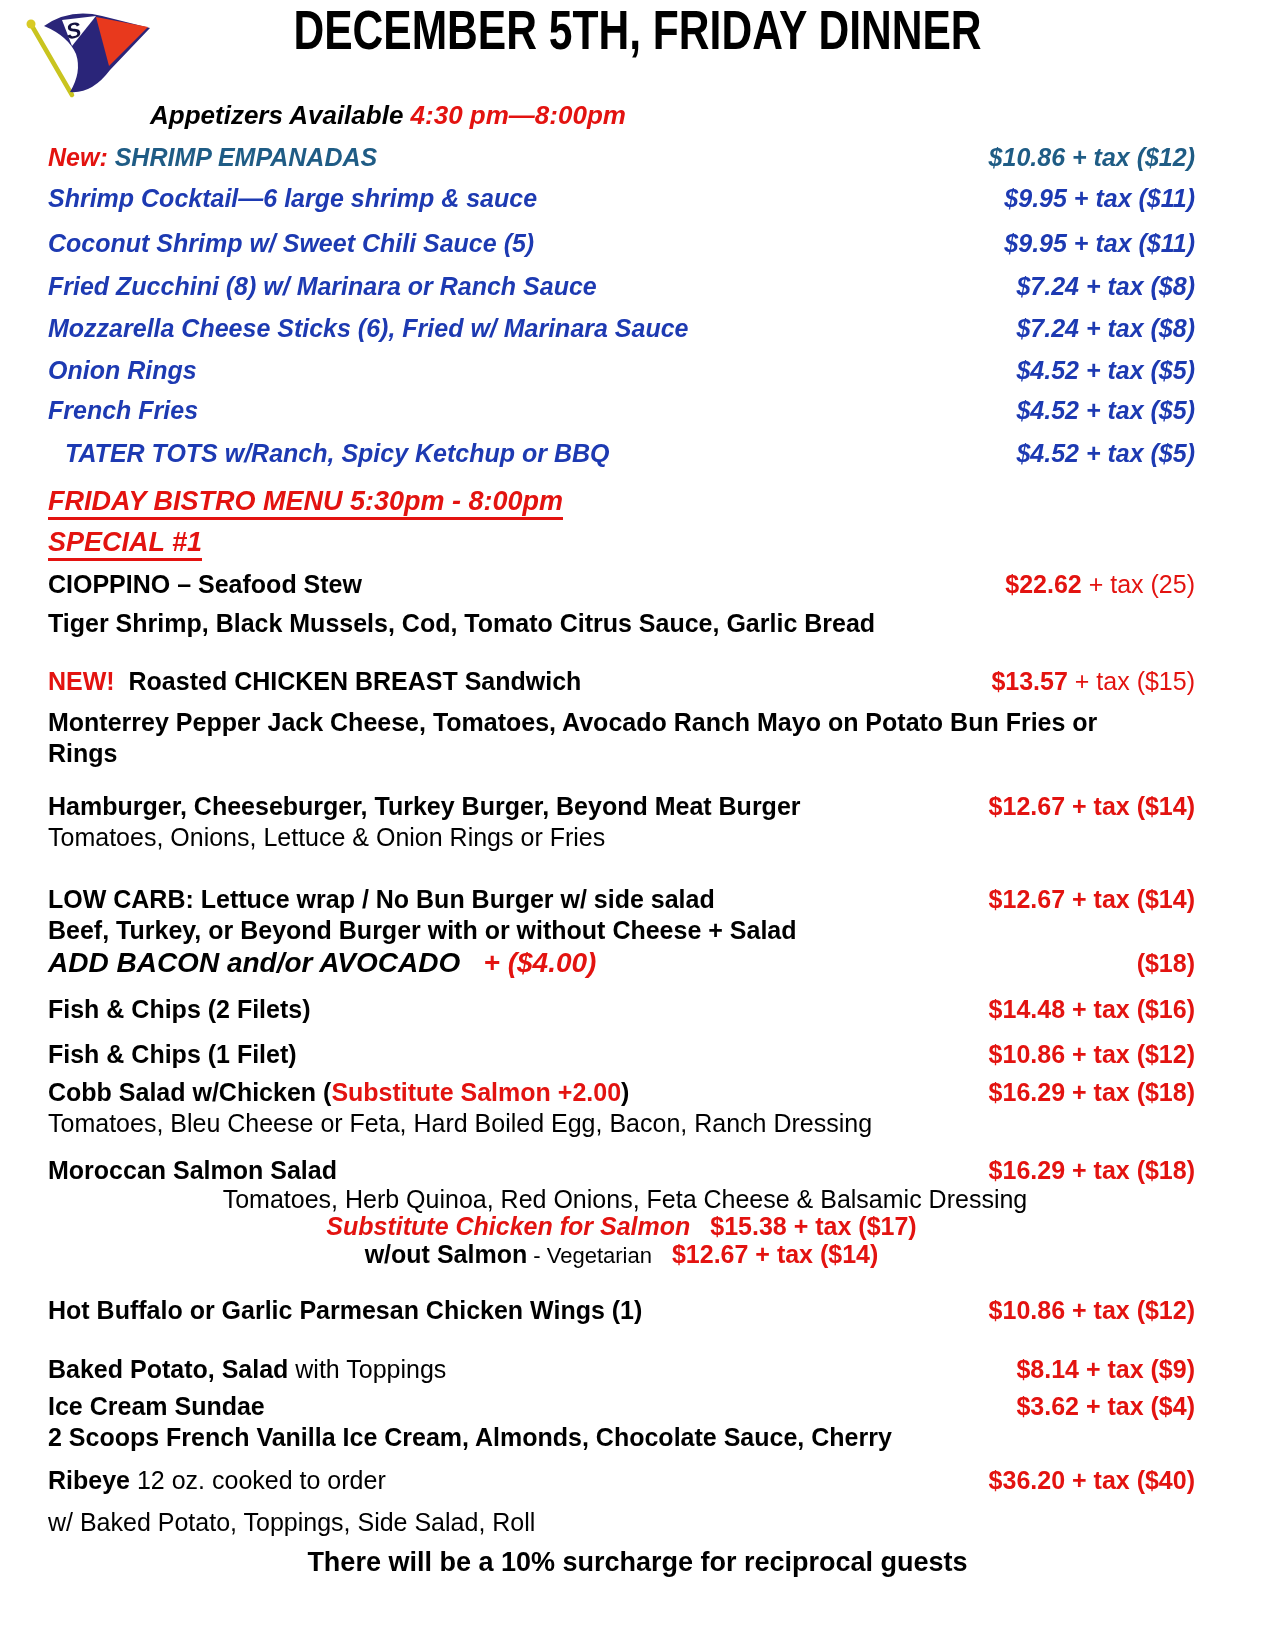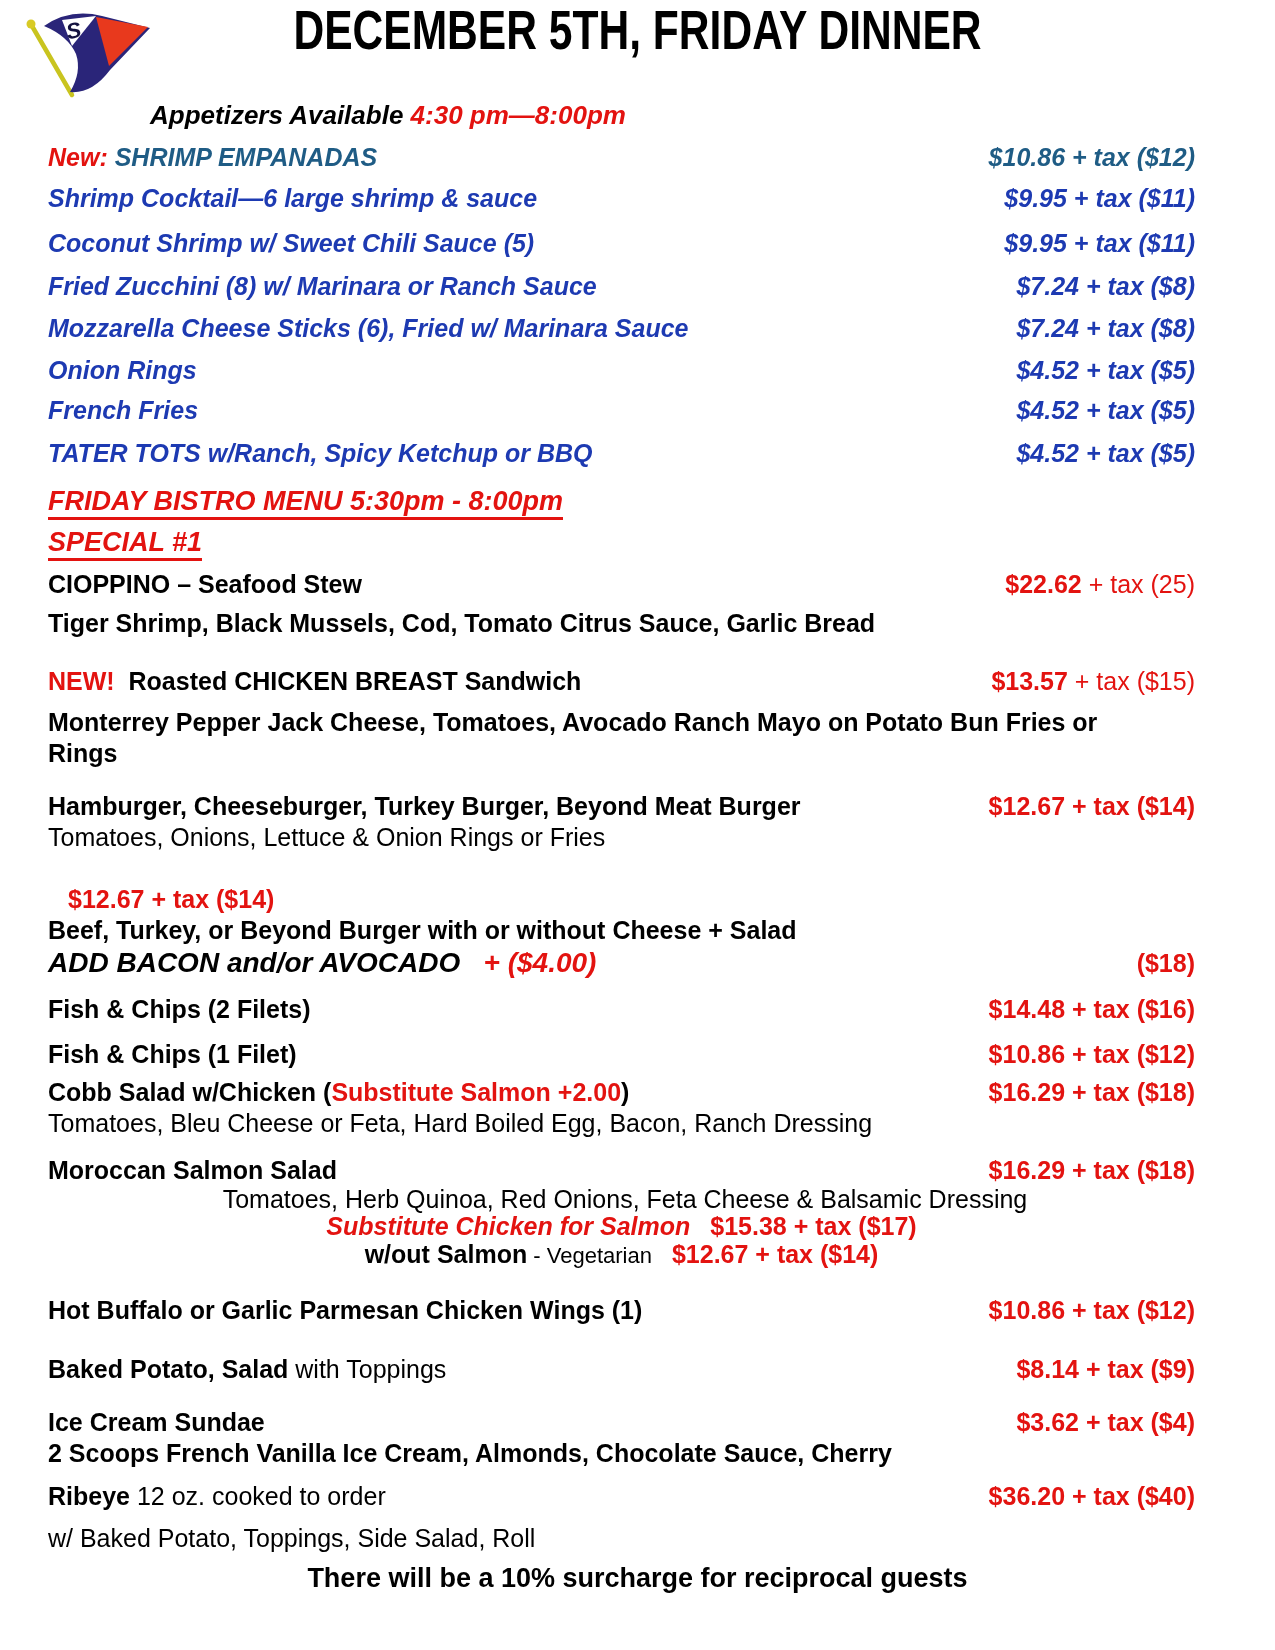--- a/index.html
+++ b/index.html
@@ -93,21 +93,21 @@
         <div class="right"><span class="seg-blue-item">$7.24 + tax ($8)</span></div>
       </div>
       <div class="row" style="margin-top: 11px;">
         <div class="left"><span class="seg-blue-item">Onion Rings</span></div>
         <div class="right"><span class="seg-blue-item">$4.52 + tax ($5)</span></div>
       </div>
       <div class="row" style="margin-top: 9px;">
         <div class="left"><span class="seg-blue-item">French Fries</span></div>
         <div class="right"><span class="seg-blue-item">$4.52 + tax ($5)</span></div>
       </div>
-      <div class="row" style="margin-top: 12px;">
+      <div class="row" style="margin-top: 12px; margin-left: 17px;">
         <div class="left"><span class="seg-blue-item">TATER TOTS w/Ranch, Spicy Ketchup or BBQ</span></div>
         <div class="right"><span class="seg-blue-item">$4.52 + tax ($5)</span></div>
       </div>
       <div class="row underline" style="margin-top: 16px;">
         <div class="left" style="font-size: 27px;"><span class="seg-heading-red">FRIDAY BISTRO MENU 5:30pm - 8:00pm</span></div>
       </div>
       <div class="row underline" style="margin-top: 8px;">
         <div class="left" style="font-size: 27px;"><span class="seg-heading-red">SPECIAL #1</span></div>
       </div>
       <div class="row" style="margin-top: 9px;">
@@ -125,20 +125,21 @@
         <div class="left" style="max-width: 1080px;"><span class="seg-name">Monterrey Pepper Jack Cheese, Tomatoes, Avocado Ranch Mayo on Potato Bun Fries or Rings</span></div>
       </div>
       <div class="row" style="margin-top: 22px;">
         <div class="left"><span class="seg-name">Hamburger, Cheeseburger, Turkey Burger, Beyond Meat Burger</span></div>
         <div class="right"><span class="seg-price-bold">$12.67 + tax ($14)</span></div>
       </div>
       <div class="row" style="margin-top: 0px;">
         <div class="left"><span class="seg-plain">Tomatoes, Onions, Lettuce &amp; Onion Rings or Fries</span></div>
       </div>
       <div class="row" style="margin-top: 31px;">
+        <div class="left"><span class="seg-name">LOW CARB: Lettuce wrap / No Bun Burger w/ side salad</span></div>
         <div class="right"><span class="seg-price-bold">$12.67 + tax ($14)</span></div>
       </div>
       <div class="row" style="margin-top: 0px;">
         <div class="left"><span class="seg-name">Beef, Turkey, or Beyond Burger with or without Cheese + Salad</span></div>
       </div>
       <div class="row" style="margin-top: 0px;">
         <div class="left" style="font-size: 28px;"><span class="seg-note-italic">ADD BACON and/or AVOCADO   </span><span class="seg-red-note-italic">+ ($4.00)</span></div>
         <div class="right"><span class="seg-price-bold">($18)</span></div>
       </div>
       <div class="row" style="margin-top: 13px;">
@@ -172,21 +173,21 @@
         <div class="right"><span class="seg-price-bold">$12.67 + tax ($14)</span></div>
       </div>
       <div class="row" style="margin-top: 27px;">
         <div class="left"><span class="seg-name">Hot Buffalo or Garlic Parmesan Chicken Wings (1)</span></div>
         <div class="right"><span class="seg-price-bold">$10.86 + tax ($12)</span></div>
       </div>
       <div class="row" style="margin-top: 28px;">
         <div class="left"><span class="seg-name">Baked Potato, Salad </span><span class="seg-plain">with Toppings</span></div>
         <div class="right"><span class="seg-price-bold">$8.14 + tax ($9)</span></div>
       </div>
-      <div class="row" style="margin-top: 22px; justify-content: space-between;">
+      <div class="row" style="margin-top: 6px; justify-content: space-between;">
         <div class="left"><span class="seg-name">Ice Cream Sundae</span></div>
         <div class="right"><span class="seg-price-bold">$3.62 + tax ($4)</span></div>
       </div>
       <div class="row" style="margin-top: 0px;">
         <div class="left"><span class="seg-name">2 Scoops French Vanilla Ice Cream, Almonds, Chocolate Sauce, Cherry</span></div>
       </div>
       <div class="row" style="margin-top: 12px;">
         <div class="left"><span class="seg-name">Ribeye </span><span class="seg-plain">12 oz. cooked to order</span></div>
         <div class="right"><span class="seg-price-bold">$36.20 + tax ($40)</span></div>
       </div>

